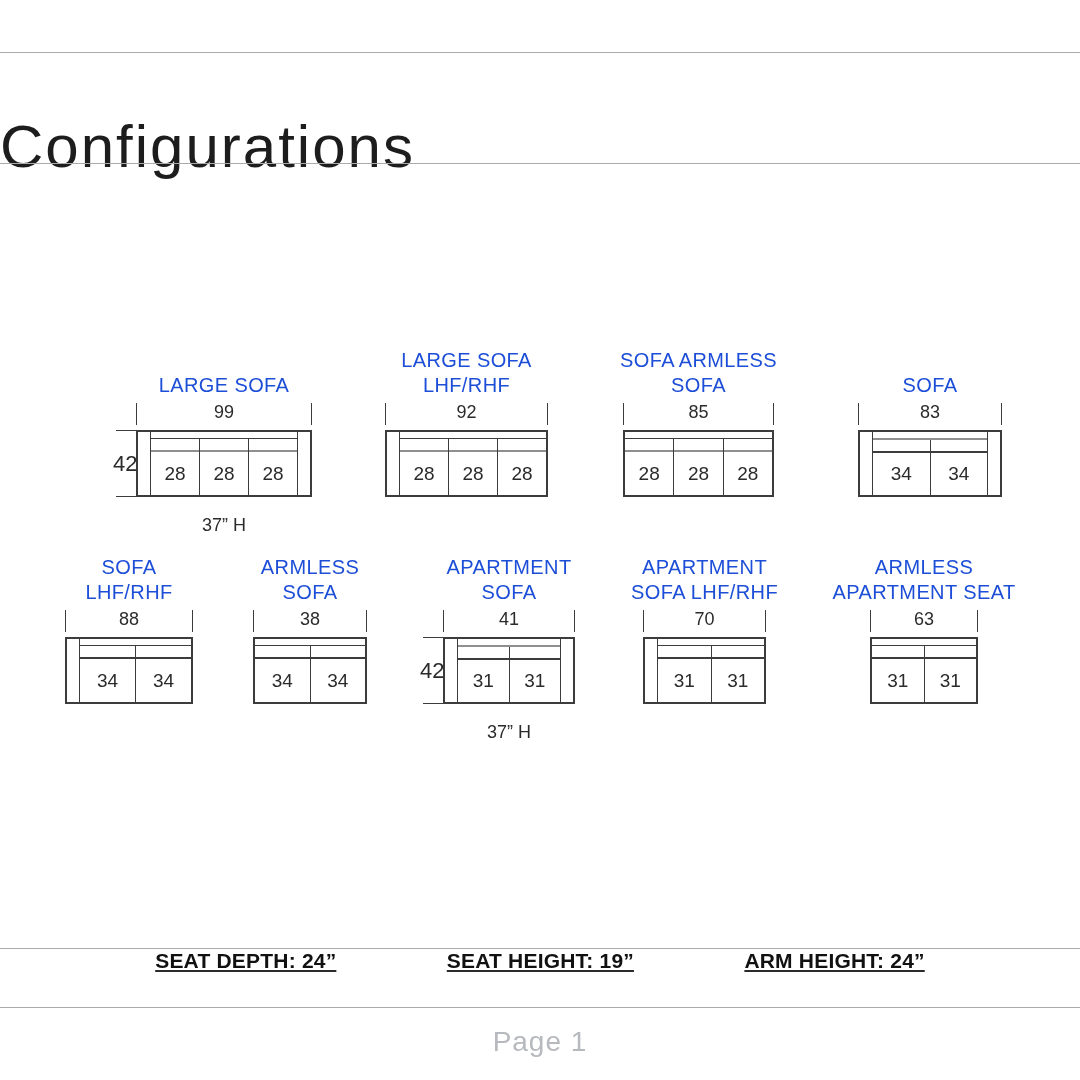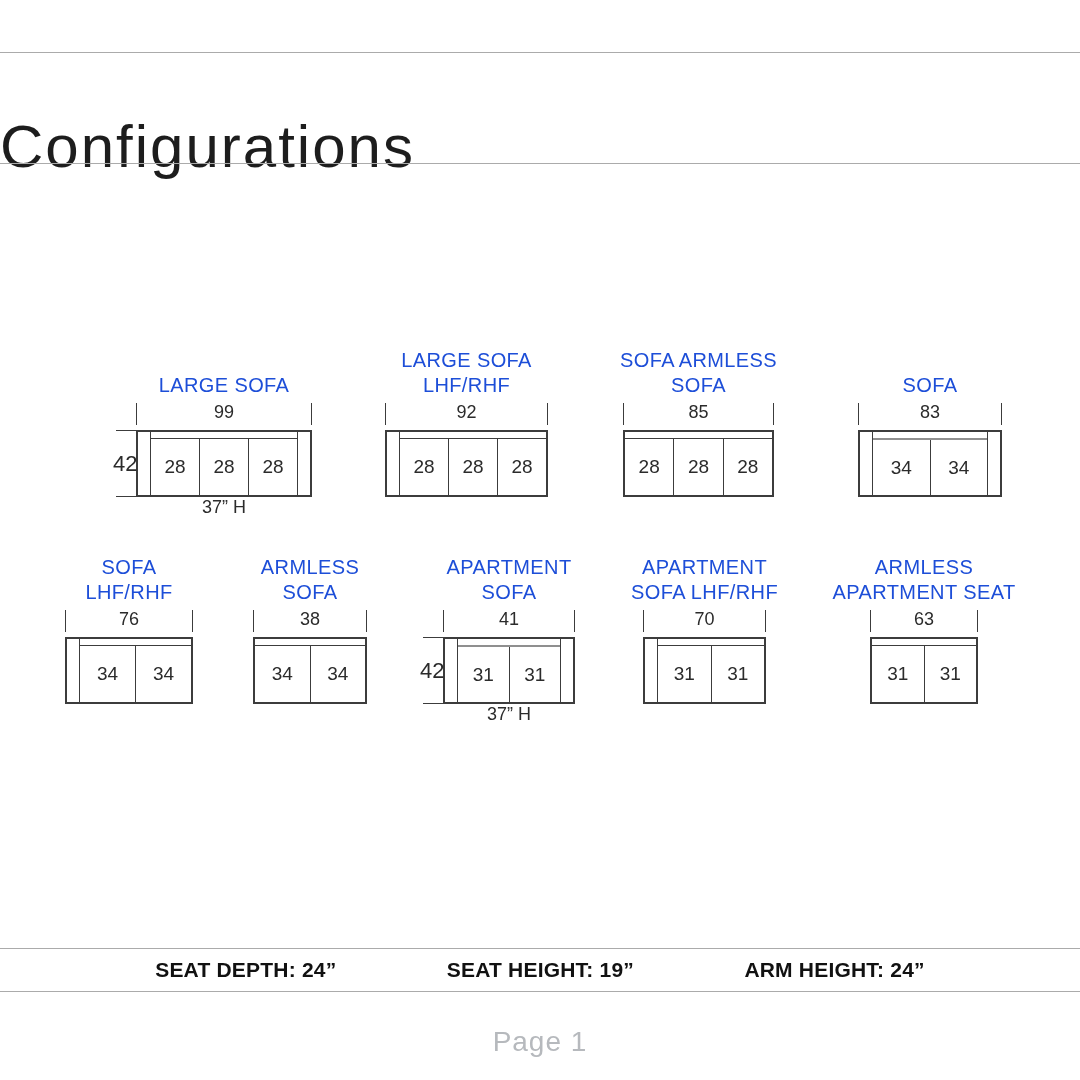--- a/index.html
+++ b/index.html
@@ -47,40 +47,40 @@
     position:relative;height:67px;width:100%;box-sizing:border-box;
     border:2px solid #3c3c3c;display:flex;background:#fff;
   }
   .arm{flex:0 0 12px;width:12px;}
   .arm-l{border-right:1.6px solid #3c3c3c;}
   .arm-r{border-left:1.6px solid #3c3c3c;}
   .inner{flex:1 1 auto;display:flex;flex-direction:column;min-width:0;}
   .band{height:6px;border-bottom:1.6px solid #3c3c3c;}
   .band-gray .band{border-bottom-color:#8f8f8f;border-bottom-width:2px;}
   .cushions{flex:1;display:flex;}
-  .cushion{flex:1;display:flex;flex-direction:row;border-right:1.6px solid #3c3c3c;min-width:0;}
+  .cushion{flex:1;display:flex;flex-direction:column;border-right:1.6px solid #3c3c3c;min-width:0;}
   .cushion:last-child{border-right:none;}
   .back{height:11px;border-bottom:2px solid #3c3c3c;}
   .mid-gray .back{border-bottom-color:#8f8f8f;}
   .seat{flex:1;display:flex;align-items:center;justify-content:center;font-size:19px;color:#2b2b2b;}
 
   .hdim{position:absolute;left:-25px;top:-2px;bottom:-2px;width:24px;}
   .htick{position:absolute;right:0;width:21px;height:0;border-top:1.6px solid #3c3c3c;}
   .ht{top:0;}
   .hb{bottom:0;}
   .hnum{position:absolute;left:0;width:100%;top:50%;transform:translateY(-50%);
         text-align:center;font-size:22px;line-height:18px;}
 
-  .depth{margin-top:0;text-align:center;font-size:18px;line-height:20px;}
+  .depth{margin-top:18px;text-align:center;font-size:18px;line-height:20px;}
 
   
   .footer-band{
-    position:absolute;left:0;right:0;top:948px;height:44px;box-sizing:border-box;
+    position:absolute;left:0;right:0;top:948px;height:60px;box-sizing:border-box;
     border-top:1px solid #ababab;border-bottom:1px solid #ababab;
-    display:flex;align-items:center;justify-content:space-around;padding:0 100px;
+    display:flex;justify-content:space-around;padding:0 100px;text-decoration:underline;
   }
   .spec{font-weight:700;font-size:21px;letter-spacing:.2px;color:#111111;white-space:nowrap;}
   .page-label{
     position:absolute;top:1025px;left:0;width:100%;text-align:center;
     font-size:28px;line-height:34px;letter-spacing:1px;color:#b6b9bd;
   }
 </style>
 </head>
 <body>
 
@@ -219,21 +219,21 @@
     </div>
   </article>
 
   <article class="sofa row2 d5">
     <div class="label">
       <span>SOFA</span>
       <span>LHF/RHF</span>
     </div>
     <div class="wdim">
       <span class="tick tl"></span>
-      <span class="num">76</span>
+      <span class="num">88</span>
       <span class="tick tr"></span>
     </div>
     <div class="box">
       <div class="arm arm-l"></div>
       <div class="inner">
         <div class="band"></div>
         <div class="cushions">
           <div class="cushion">
               <div class="back"></div>
               <div class="seat">34</div>

